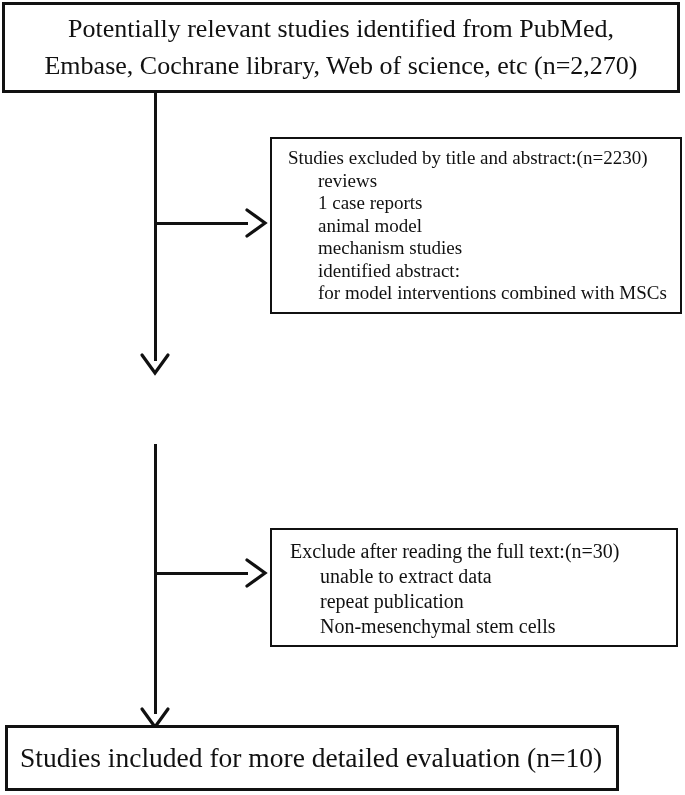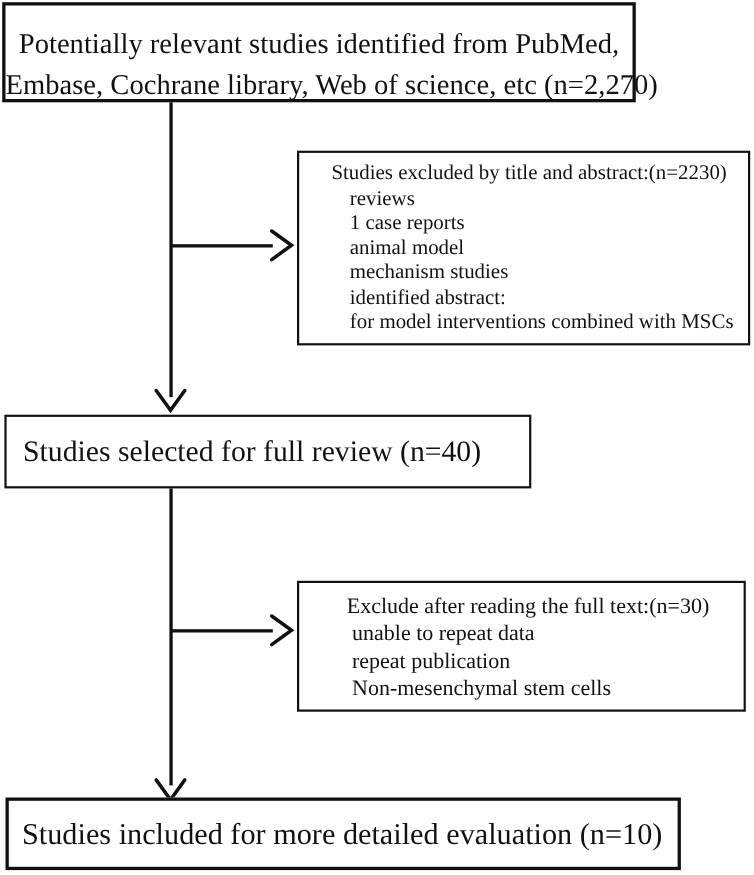--- a/index.html
+++ b/index.html
@@ -20,26 +20,26 @@
     color: var(--ink);
     overflow: hidden;
   }
   .box {
     position: absolute;
     background: var(--background);
     border: 2.5px solid var(--ink);
     box-sizing: border-box;
   }
   .box-title-top {
-    left: 2px; top: 2px; width: 576px; height: 91px;
+    left: 2px; top: 2px; width: 678px; height: 91px;
     border-width: 3px;
     text-align: center;
     font-size: 26px;
     line-height: 37px;
-    padding-top: 16px;
+    padding-top: 5px;
   }
   .box-title-top span { display: block; white-space: nowrap; }
 
   .box-excl-1 {
     left: 270px; top: 137px; width: 412px; height: 177px;
     font-size: 19px;
     line-height: 22.5px;
     padding: 8px 6px 0 16px;
   }
   .box-excl-2 {
@@ -69,21 +69,21 @@
   }
   .vline-1 { left: 153.5px; top: 93px;  width: 3px; height: 268px; }
   .vline-2 { left: 153.5px; top: 444px; width: 3px; height: 270px; }
   .hline-1 { left: 155px; top: 222px; width: 93px; height: 3px; }
   .hline-2 { left: 155px; top: 572px; width: 93px; height: 3px; }
   .chev { position: absolute; }
   .chev-down-1  { left: 139px; top: 352px; }
   .chev-down-2  { left: 139px; top: 706px; }
   .chev-right-1 { left: 244px; top: 207px; }
   .chev-right-2 { left: 244px; top: 557px; }
-  .nowrap { white-space: nowrap; text-align: center; }
+  .nowrap { white-space: nowrap; }
 </style>
 </head>
 <body>
 
 <div class="canvas">
 
   <div class="box box-title-top">
     <span>Potentially relevant studies identified from PubMed,</span>
     <span>Embase, Cochrane library, Web of science, etc (n=2,270)</span>
   </div>
@@ -101,37 +101,34 @@
   <div class="box box-excl-1">
     <div class="nowrap">Studies excluded by title and abstract:(n=2230)</div>
     <div class="excl-item">reviews</div>
     <div class="excl-item">1 case reports</div>
     <div class="excl-item">animal model</div>
     <div class="excl-item">mechanism studies</div>
     <div class="excl-item">identified abstract:</div>
     <div class="excl-item">for model interventions combined with MSCs</div>
   </div>
 
-  <div class="box box-mid">
-    <span class="nowrap">Studies selected for full review (n=40)</span>
-  </div>
 
   <div class="line vline-2"></div>
   <svg class="chev chev-down-2" width="32" height="24" viewBox="0 0 32 24">
     <polyline points="3,3 16,21 29,3" fill="none" stroke="#111111" stroke-width="3.2" stroke-linecap="round"></polyline>
   </svg>
 
   <div class="line hline-2"></div>
   <svg class="chev chev-right-2" width="24" height="32" viewBox="0 0 24 32">
     <polyline points="3,3 21,16 3,29" fill="none" stroke="#111111" stroke-width="3.2" stroke-linecap="round"></polyline>
   </svg>
 
   <div class="box box-excl-2">
     <div class="nowrap">Exclude after reading the full text:(n=30)</div>
-    <div class="excl-item">unable to repeat data</div>
+    <div class="excl-item">unable to extract data</div>
     <div class="excl-item">repeat publication</div>
     <div class="excl-item">Non-mesenchymal stem cells</div>
   </div>
 
   <div class="box box-bottom">
     <span class="nowrap">Studies included for more detailed evaluation (n=10)</span>
   </div>
 
 </div>
 

